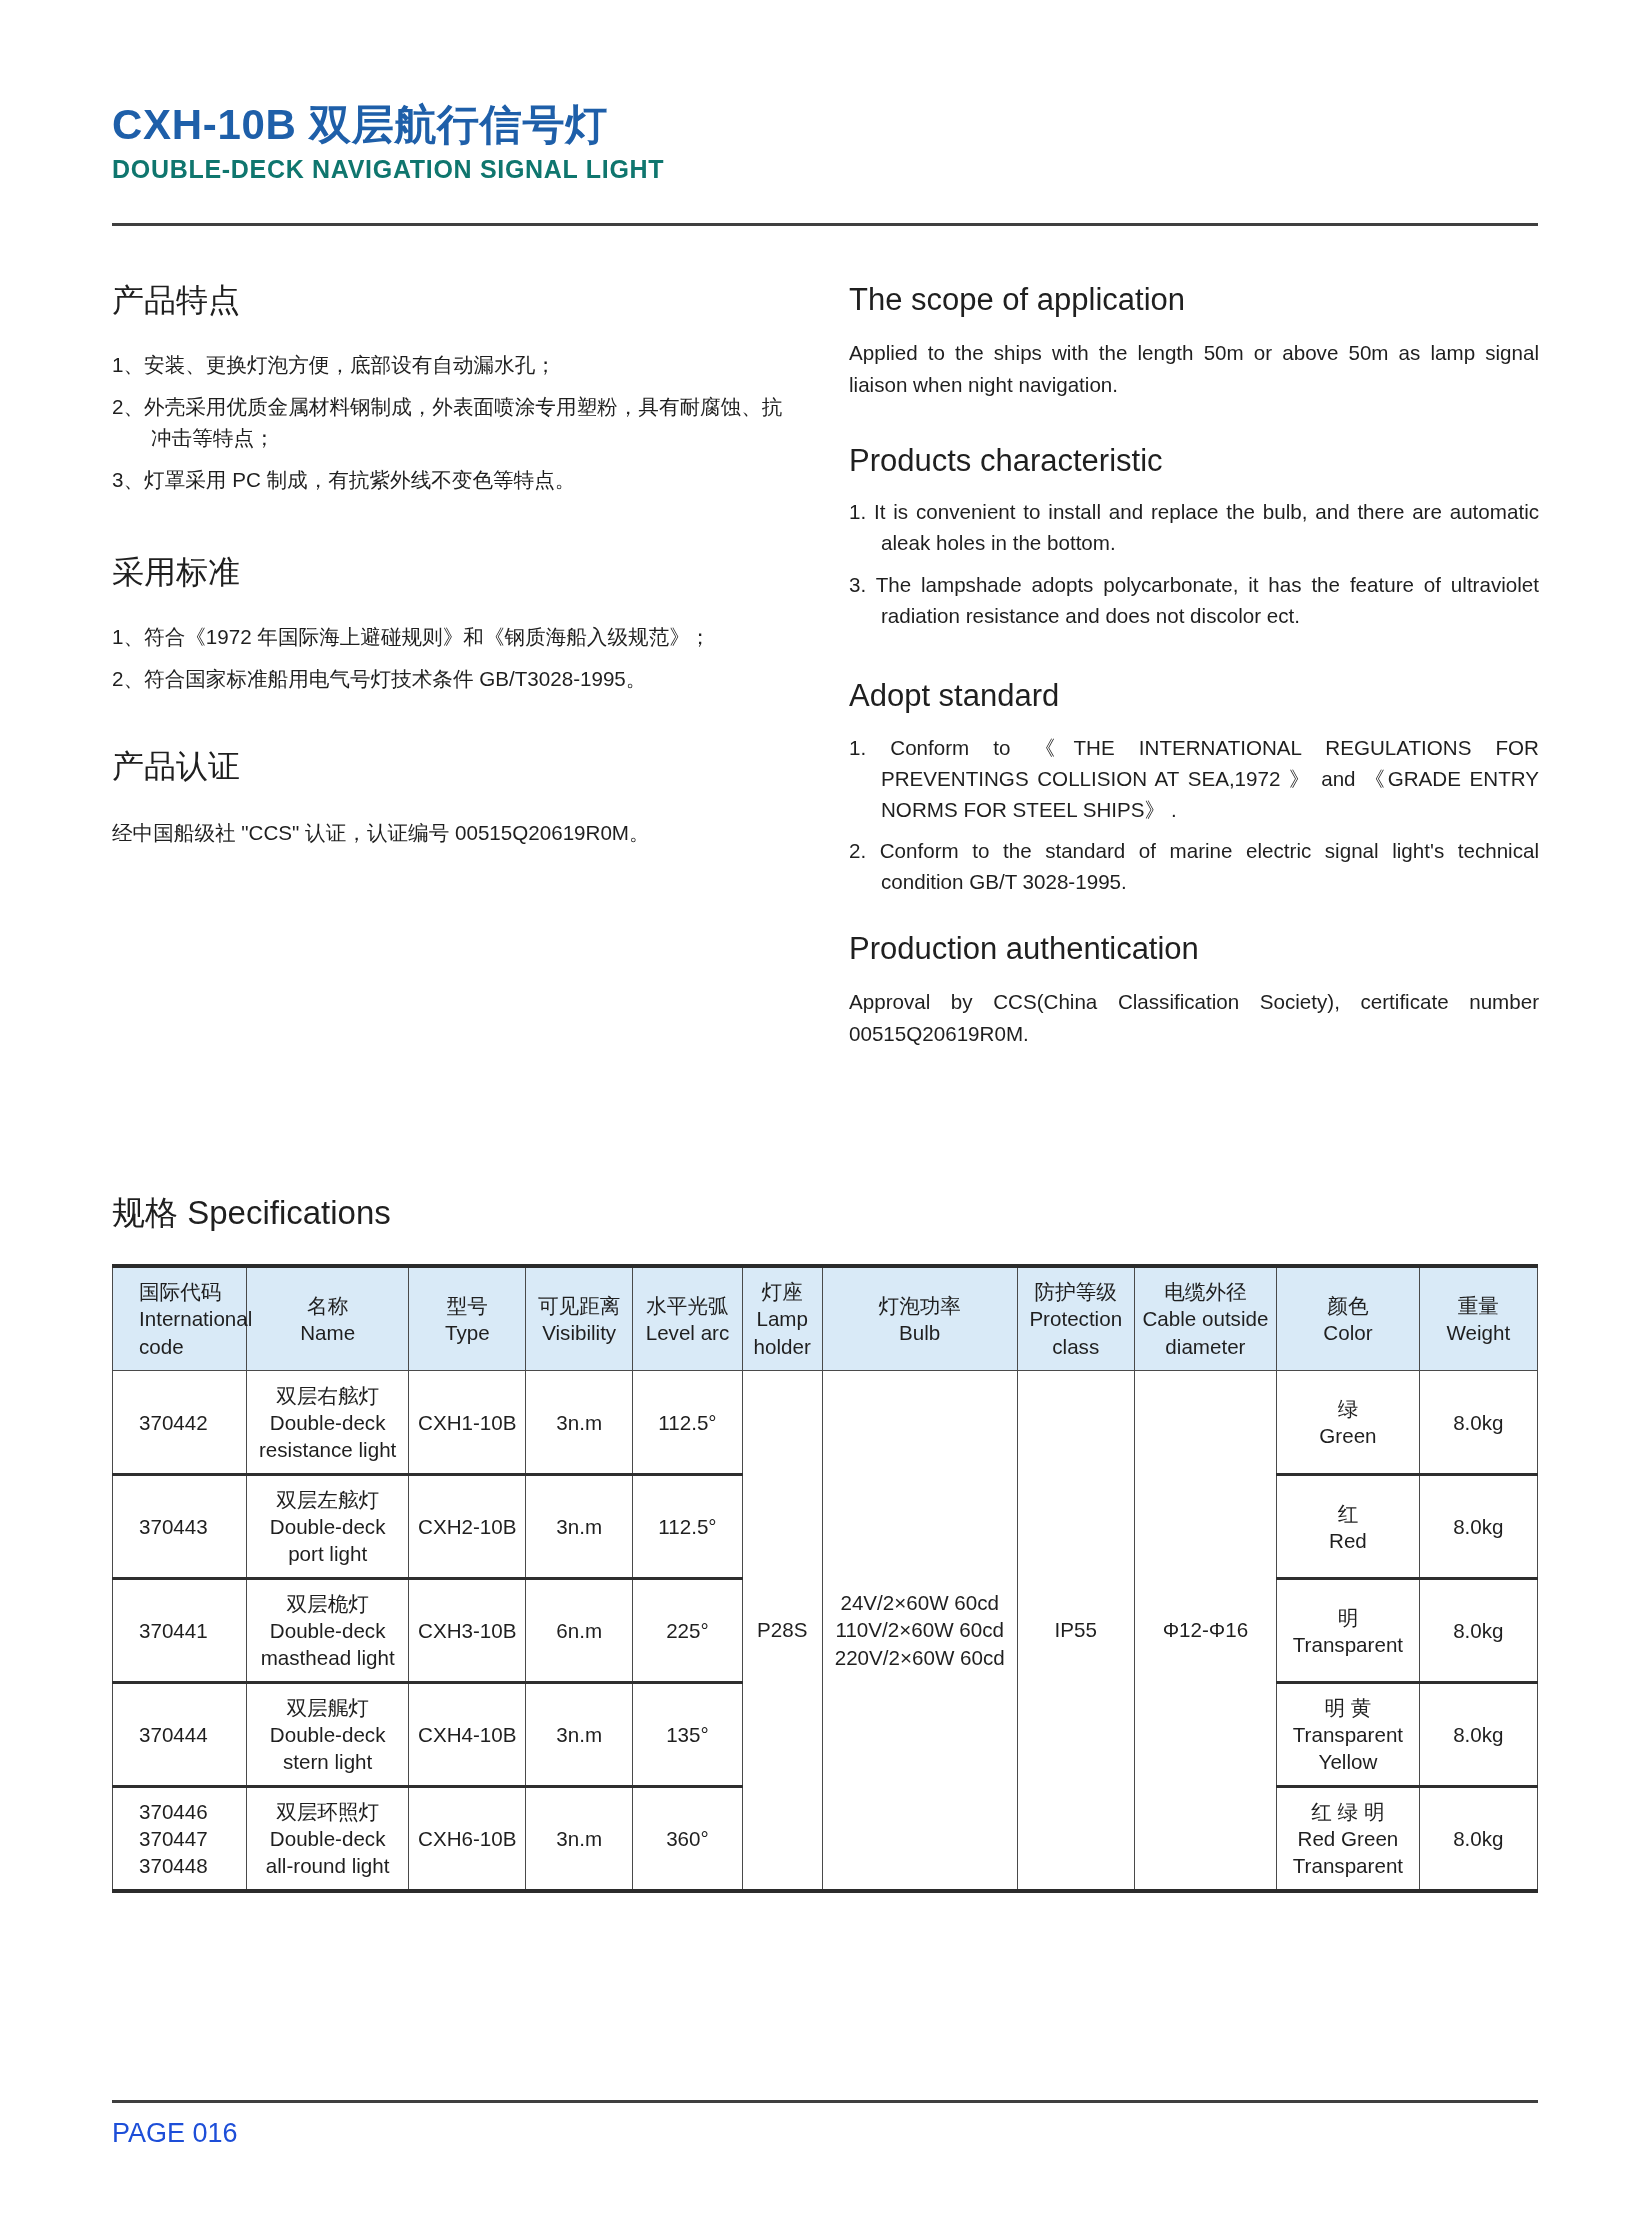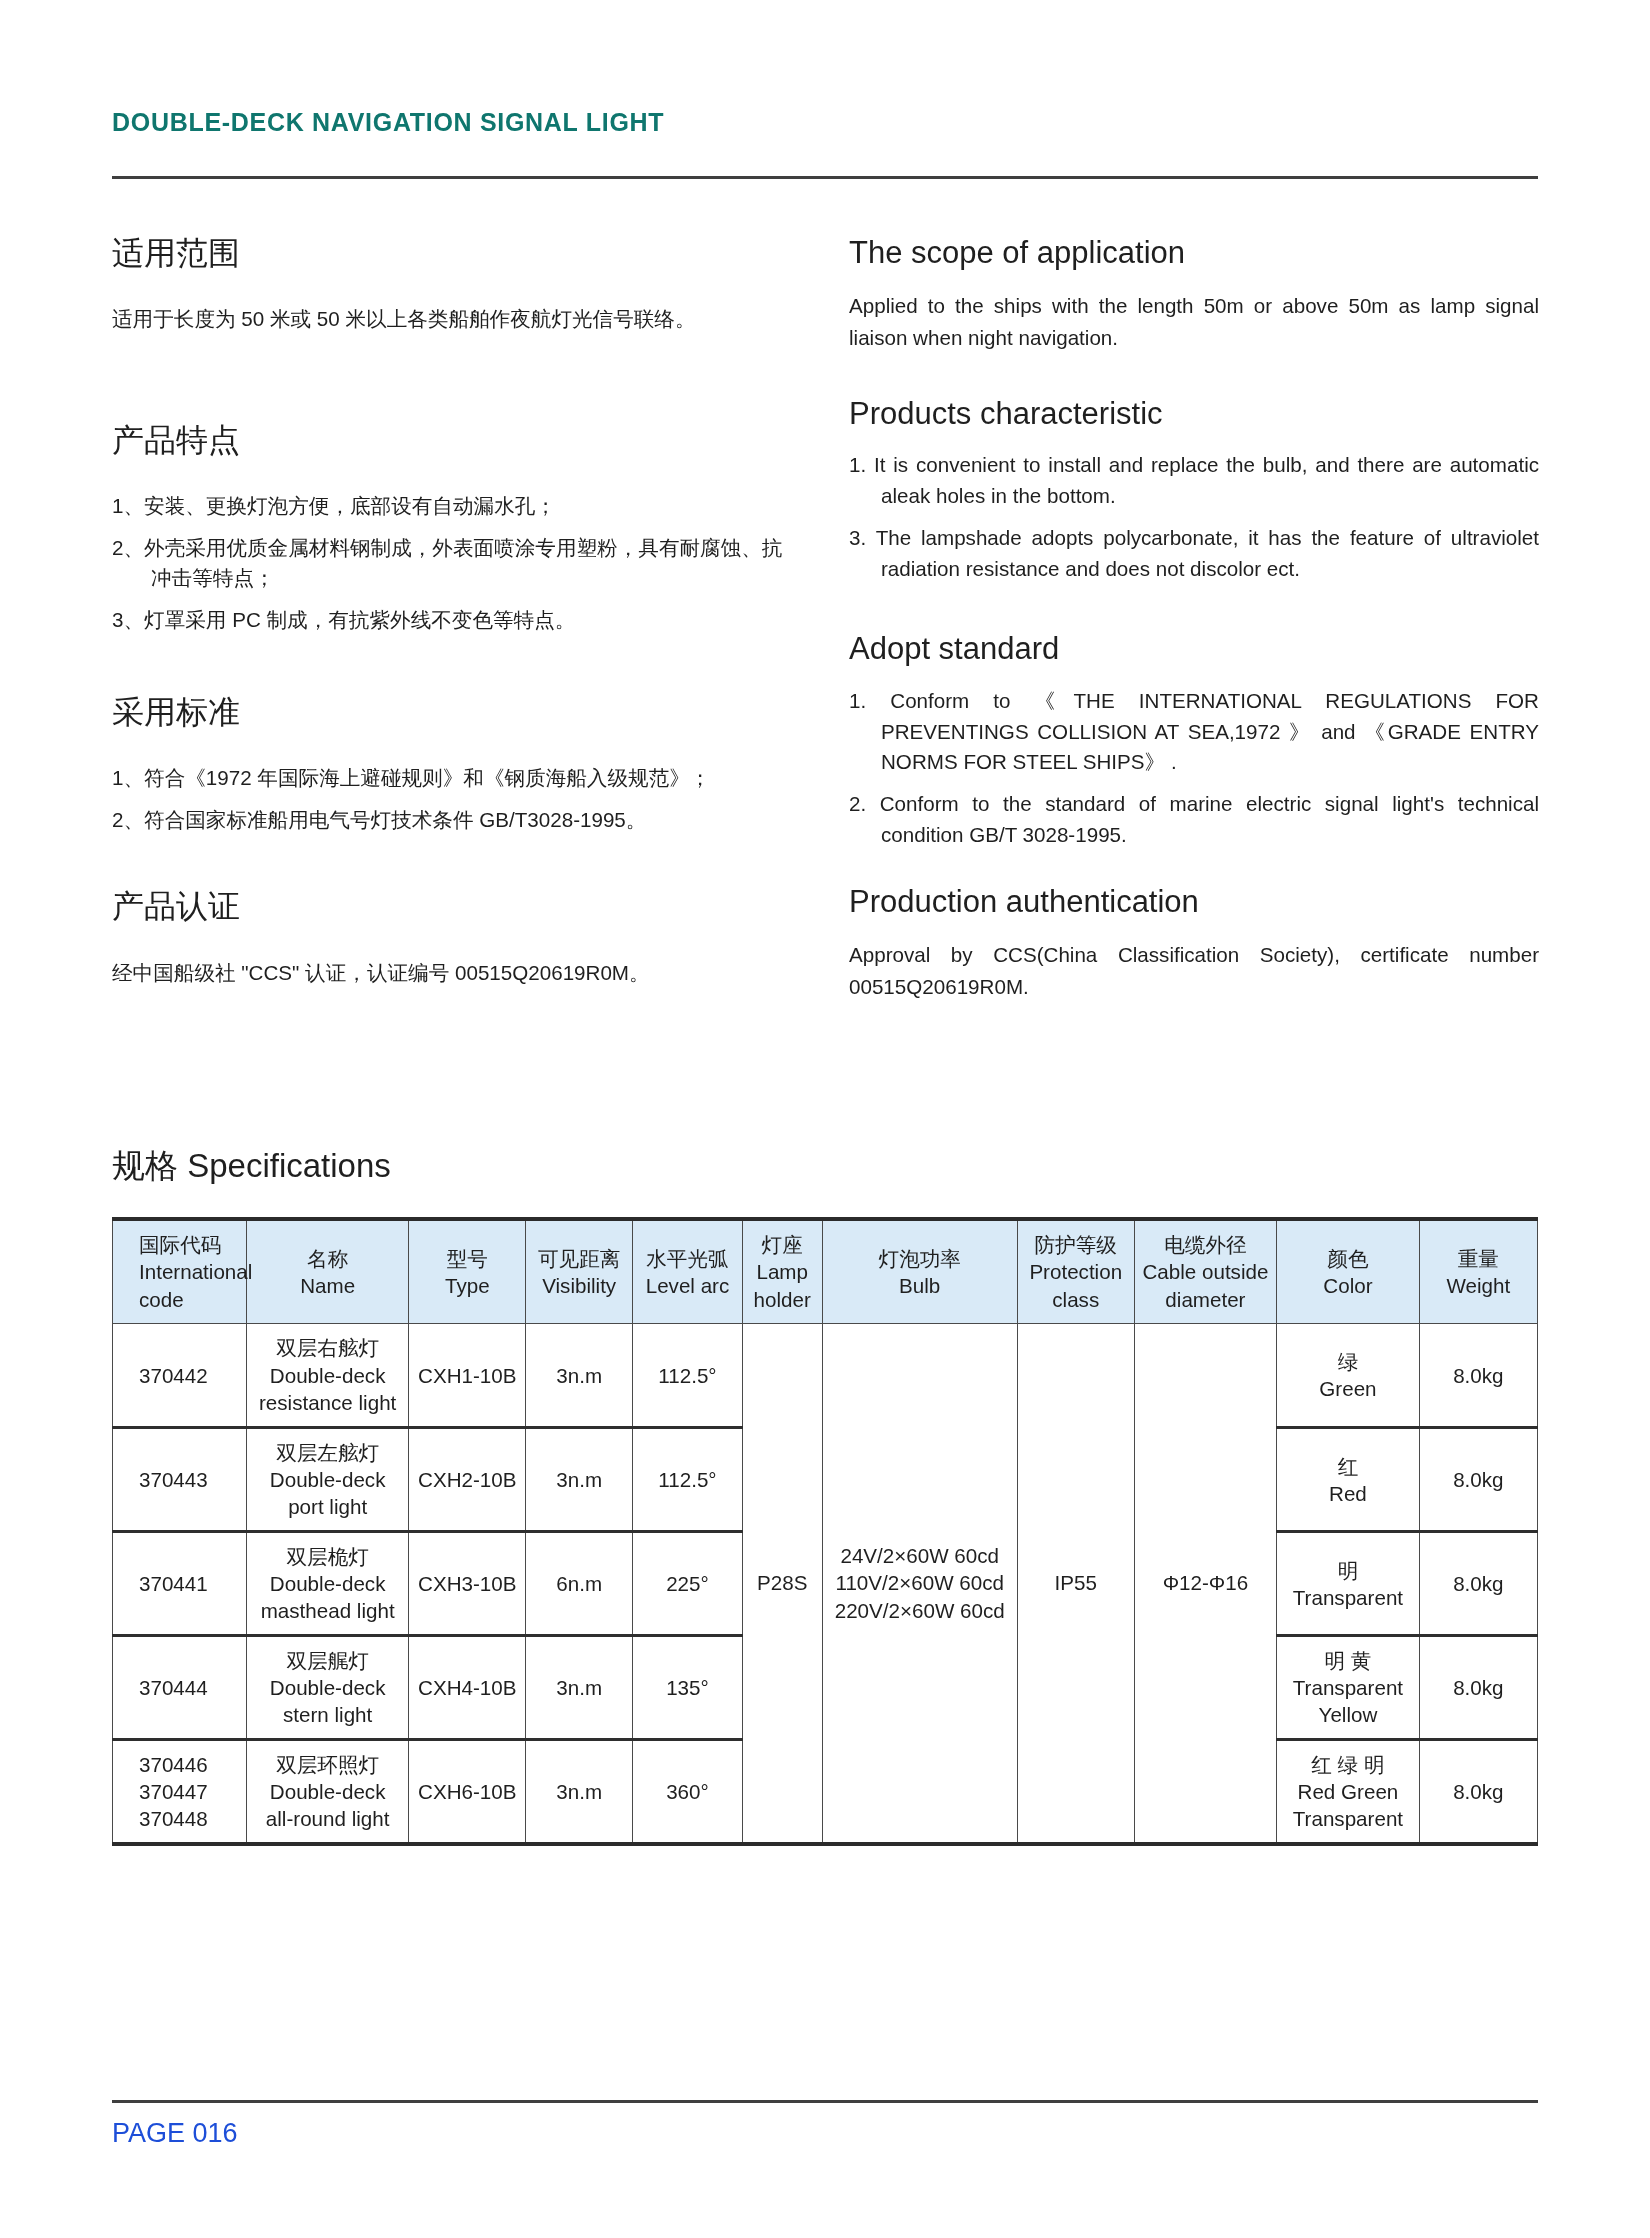--- a/index.html
+++ b/index.html
@@ -139,31 +139,28 @@
     margin-top: 14.6px;
     color: #1d4ed8;
   }
 </style>
 </head>
 <body>
 
 <div class="page">
 
   <header>
+    <h1 class="doc-title">CXH-10B 双层航行信号灯</h1>
     <div class="doc-subtitle">DOUBLE-DECK NAVIGATION SIGNAL LIGHT</div>
     <hr class="rule">
   </header>
 
   <div class="columns">
 
     <div class="col col-cn">
-      <section class="section section-1">
-        <h3 class="sec-heading-cn">适用范围</h3>
-        <p class="sec-body">适用于长度为 50 米或 50 米以上各类船舶作夜航灯光信号联络。</p>
-      </section>
       <section class="section section-2">
         <h3 class="sec-heading-cn">产品特点</h3>
         <ul class="sec-list">
           <li>1、安装、更换灯泡方便，底部设有自动漏水孔；</li>
           <li>2、外壳采用优质金属材料钢制成，外表面喷涂专用塑粉，具有耐腐蚀、抗冲击等特点；</li>
           <li>3、灯罩采用 PC 制成，有抗紫外线不变色等特点。</li>
         </ul>
       </section>
       <section class="section section-3">
         <h3 class="sec-heading-cn">采用标准</h3>

